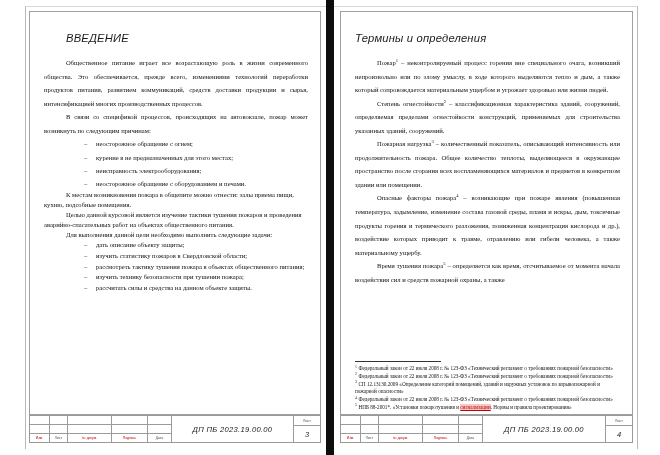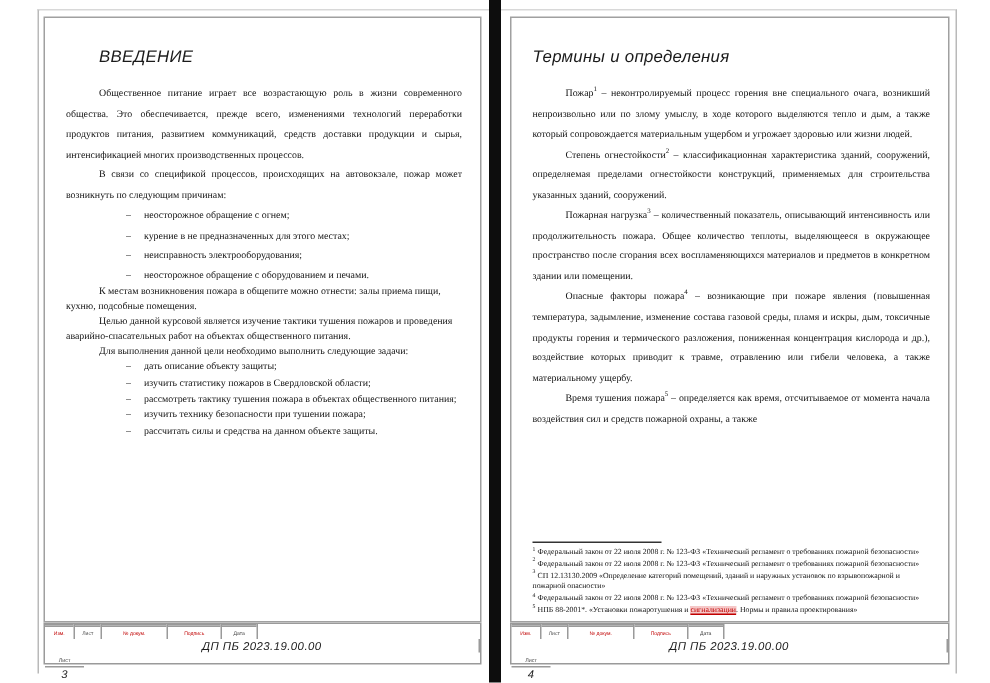--- a/index.html
+++ b/index.html
@@ -190,21 +190,21 @@
     text-decoration-color: #c00000;
     background: #f5c7c7;
   }
 
   
   .stamp {
     position: absolute;
     box-sizing: border-box;
     border: 1px solid #9a9a9a;
     display: flex;
-    flex-direction: column;
+    flex-direction: row;
     background: #fff;
   }
   .stamp.left {
     left: 3px;
     right: 5px;
     bottom: 6px;
     height: 28px;
   }
   .stamp.right {
     left: 6px;

